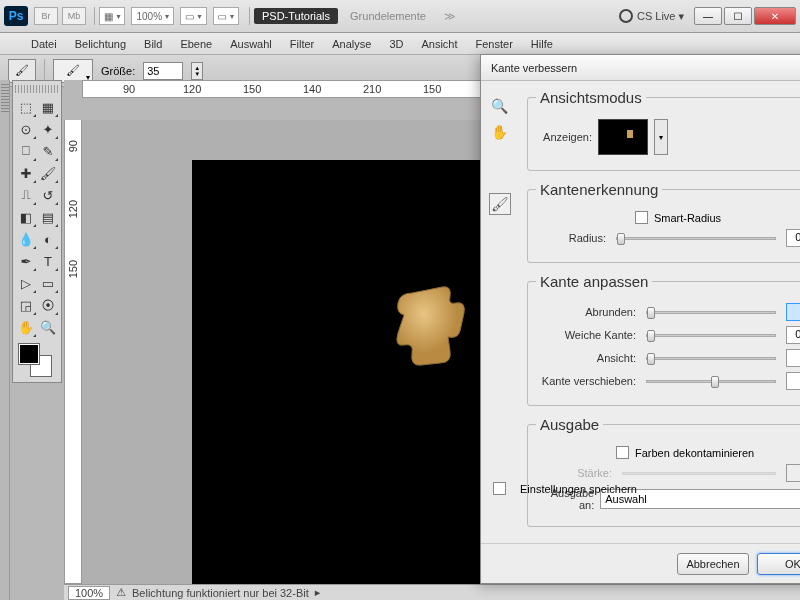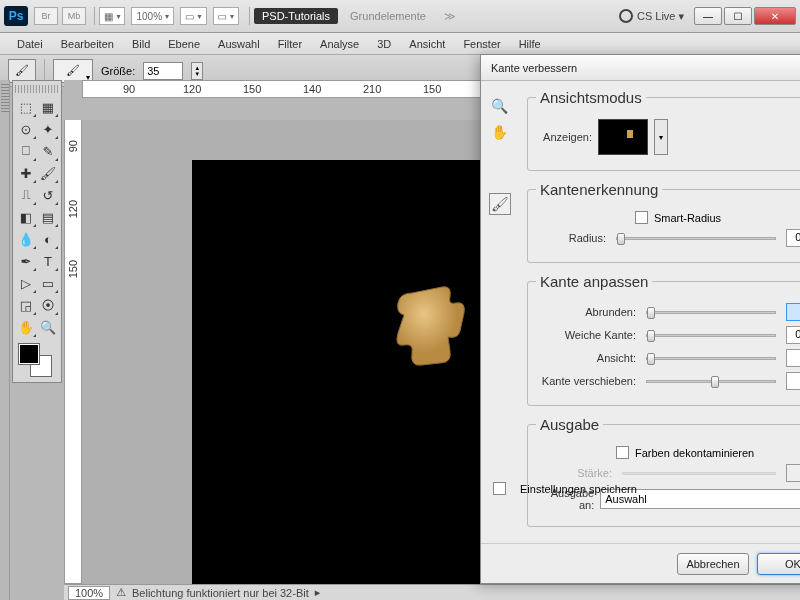--- a/index.html
+++ b/index.html
@@ -16,21 +16,21 @@
 .appbar .tab-btn.active { background:#333; color:#fff; border-radius:2px; }
 .appbar .arrows { color:#999; margin:0 6px; }
 .appbar .spacer { flex:1; }
 .cslive { display:flex; align-items:center; color:#444; margin-right:8px; }
 .cslive .dot { width:14px; height:14px; border:2px solid #444; border-radius:50%; margin-right:4px; }
 .winbtns { display:flex; }
 .winbtns div { width:28px; height:18px; border:1px solid #888; background:linear-gradient(#f8f8f8,#e0e0e0); display:flex; align-items:center; justify-content:center; margin-left:2px; border-radius:2px; font-size:10px; }
 .winbtns .close { background:linear-gradient(#e88,#c33); color:#fff; width:42px; }
 
 
-.menubar { height:22px; background:linear-gradient(#eaeaea,#dcdcdc); border-bottom:1px solid #aaa; display:flex; align-items:center; padding:0 8px; }
+.menubar { height:22px; background:linear-gradient(#eaeaea,#dcdcdc); border-bottom:1px solid #aaa; display:flex; align-items:center; padding:0 22px; }
 .menubar span { padding:3px 9px; color:#333; }
 
 
 .optbar { height:32px; background:linear-gradient(#d8d8d8,#c8c8c8); border-bottom:1px solid #999; display:flex; align-items:center; padding:0 8px; gap:8px; }
 .tool-preview { width:28px; height:24px; border:1px solid #888; background:#e8e8e8; display:flex; align-items:center; justify-content:center; }
 .brush-prev { width:40px; height:24px; border:1px solid #888; background:#f0f0f0; display:flex; align-items:center; justify-content:center; position:relative; }
 .brush-prev::after { content:"▾"; position:absolute; right:2px; bottom:0; font-size:8px; }
 .size-field { width:40px; height:18px; border:1px solid #888; background:#fff; padding:0 3px; display:flex; align-items:center; }
 .spinner-arrows { width:12px; height:18px; border:1px solid #888; background:#e8e8e8; font-size:7px; display:flex; flex-direction:column; align-items:center; justify-content:center; line-height:6px; }
 
@@ -113,21 +113,21 @@
     </div>
   <div class="winbtns">
     <div>—</div>
     <div>☐</div>
     <div class="close">✕</div>
   </div>
 </div>
 
 <div class="menubar">
   <span>Datei</span>
-  <span>Bearbeiten</span>
+  <span>Belichtung</span>
   <span>Bild</span>
   <span>Ebene</span>
   <span>Auswahl</span>
   <span>Filter</span>
   <span>Analyse</span>
   <span>3D</span>
   <span>Ansicht</span>
   <span>Fenster</span>
   <span>Hilfe</span>
 </div>

